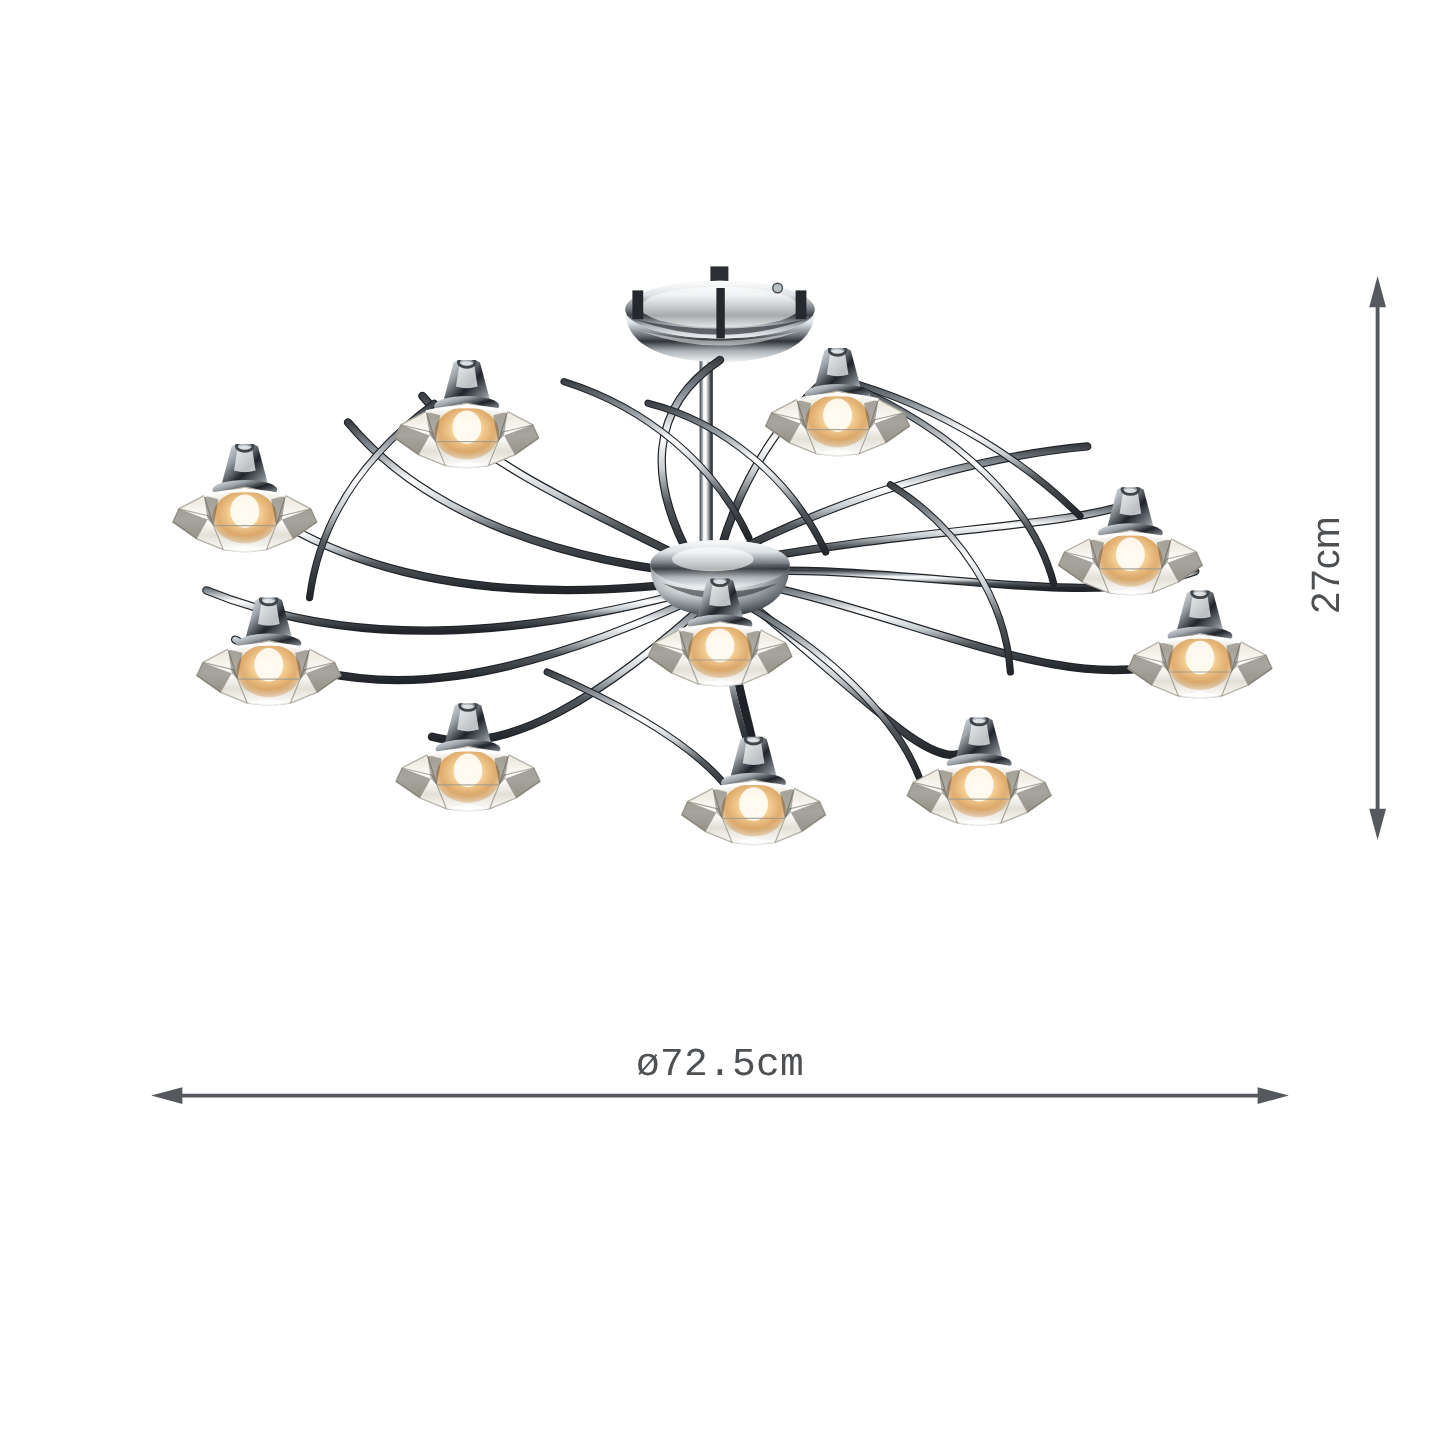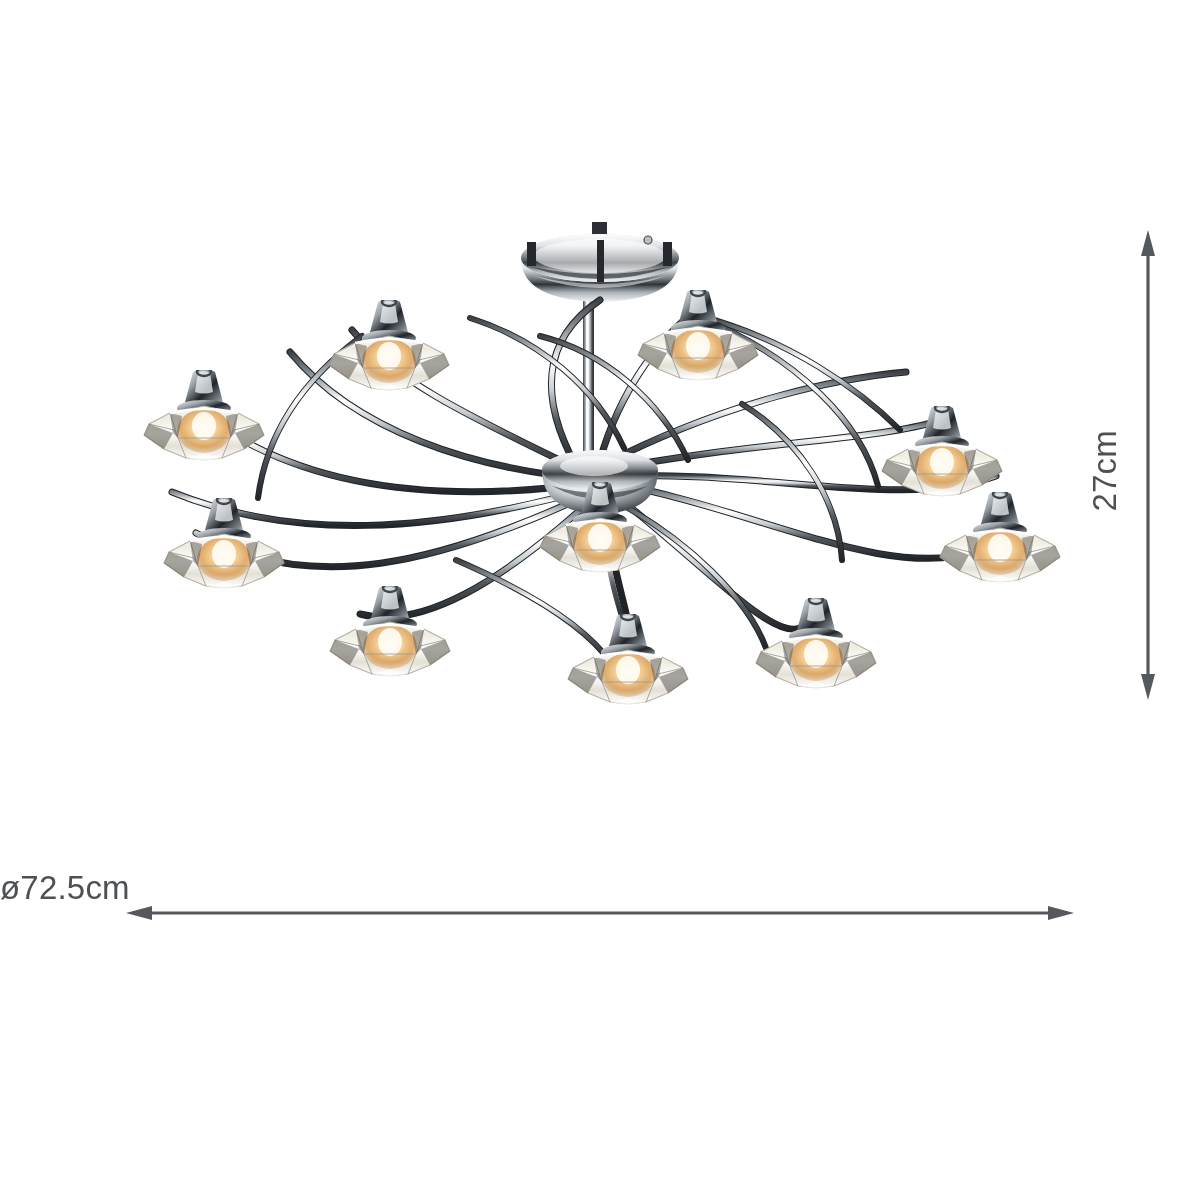--- a/index.html
+++ b/index.html
@@ -27,21 +27,22 @@
     color: #4e5154;
     font-family: "Liberation Sans", sans-serif;
     font-size: 33px;
     letter-spacing: 0.2px;
     white-space: nowrap;
   }
   #width-label {
     left: 0;
     top: 869px;
     width: 1200px;
-    text-align: left;
+    text-align: center;
+    font-family: Liberation Mono, monospace;
   }
   #height-label {
     left: 1086px;
     top: 430px;
     transform-origin: left top;
     transform: rotate(-90deg) translate(-100%, 0);
   }
 </style>
 </head>
 <body>

